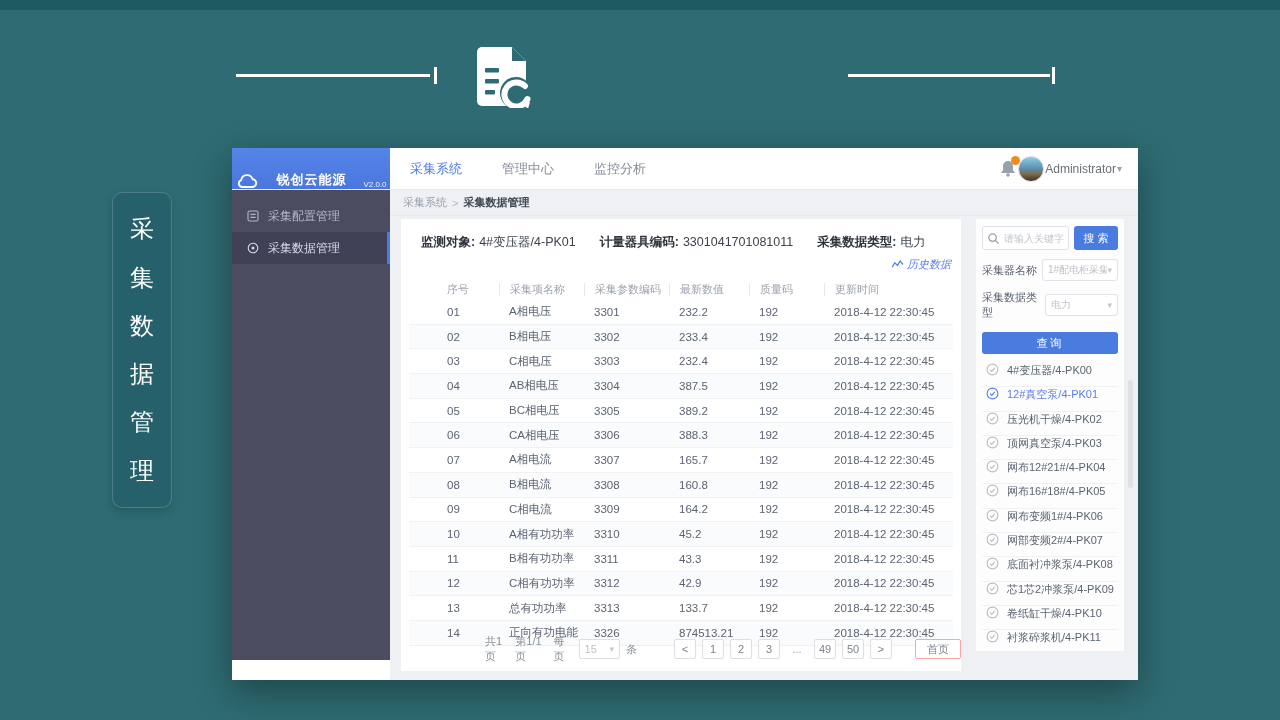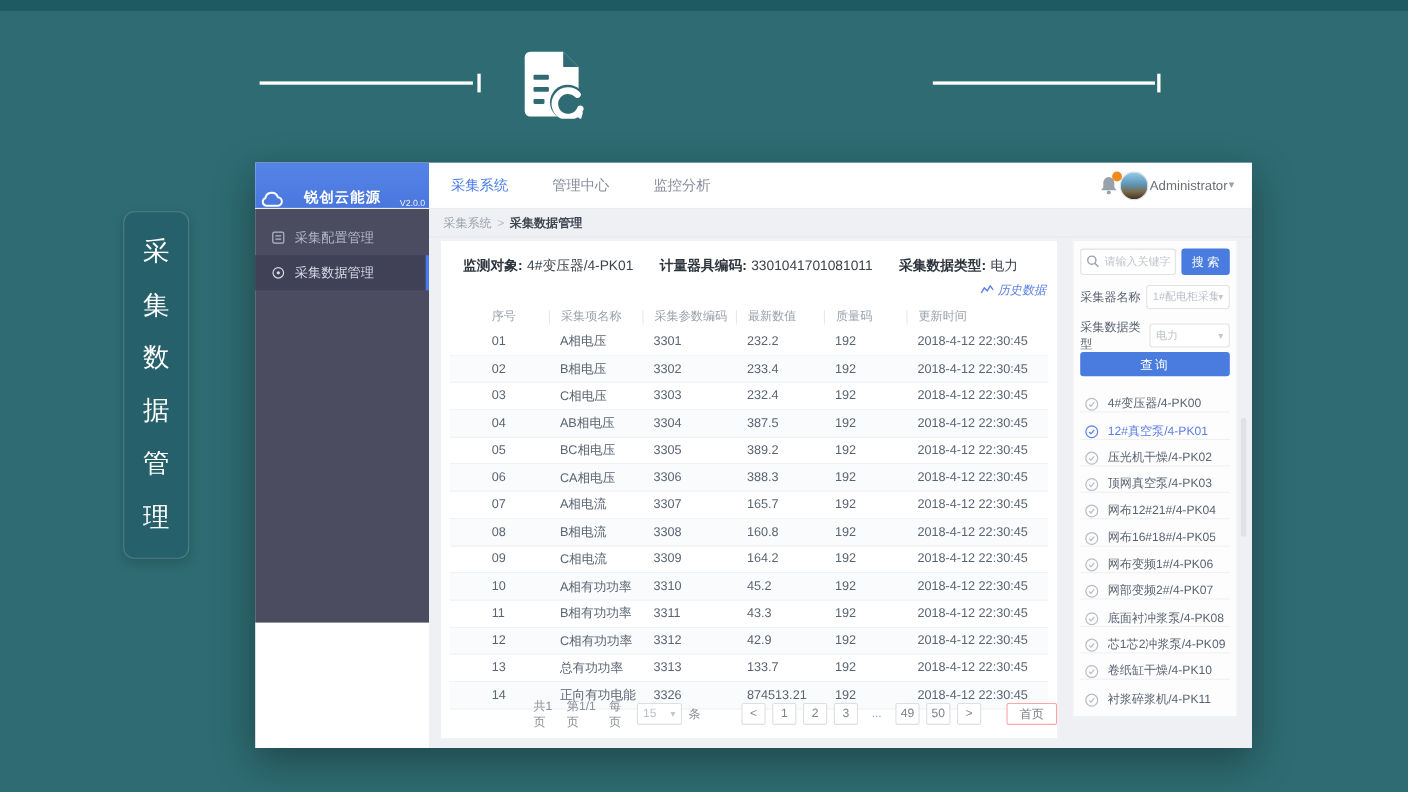--- a/index.html
+++ b/index.html
@@ -46,21 +46,21 @@
   .bell-wrap { position:relative; width:17px; height:19px; }
   .badge { position:absolute; right:-3px; top:-3px; width:9px; height:9px; border-radius:50%;
     background:#f08c1e; }
   .avatar { width:26px; height:26px; border-radius:50%;
     background:linear-gradient(180deg,#8fcbe8 0%,#5e93b4 45%,#7a6a4a 72%,#40331f 100%);
     border:1px solid #d8dde2; }
   .user-name { font-size:12px; color:#6a7076; }
   .user-caret { font-size:10px; color:#9aa1ab; }
 
   
-  .app-sidebar { position:absolute; left:0; top:42px; width:158px; height:376px; background:#4c4c61;
+  .app-sidebar { position:absolute; left:0; top:42px; width:158px; height:470px; background:#4c4c61;
     padding-top:10px; }
   .sb-item { height:32px; display:flex; align-items:center; gap:9px; padding:0 15px;
     color:#b4b8c6; font-size:12px; cursor:pointer; }
   .sb-item.active { background:#404056; color:#d7dbe7; border-right:3px solid #4a7ce8; }
   .sb-item .sb-ic { display:inline-flex; width:12px; height:12px; }
 
   
   .main { position:absolute; left:158px; top:42px; width:748px; height:490px; background:#eef0f4; }
   .breadcrumb { height:26px; display:flex; align-items:center; gap:5px; padding:0 13px;
     font-size:11px; border-bottom:1px solid #e6e8eb; }
@@ -118,23 +118,23 @@
   .search-ic { position:absolute; left:5px; top:5px; width:13px; height:13px; }
   .btn-blue { background:#4a7ce0; color:#fff; border:none; border-radius:3px; cursor:pointer;
     font-family:inherit; }
   .search-btn { width:44px; height:24px; font-size:11px; }
   .filter-row { display:flex; align-items:center; justify-content:space-between; margin-top:9px; }
   .filter-label { font-size:11px; color:#5a6270; }
   .filter-select { width:76px; height:22px; border:1px solid #e0e3e7; border-radius:3px; background:#fff;
     display:flex; align-items:center; justify-content:space-between; padding:0 5px; cursor:pointer; }
   .filter-value { font-size:10px; color:#bcc2c9; white-space:nowrap; overflow:hidden; }
   .caret { font-size:9px; color:#c3c8ce; }
-  .query-btn { width:100%; height:22px; font-size:11.5px; letter-spacing:2px; }
+  .query-btn { width:100%; height:22px; margin-top:12px; font-size:11.5px; letter-spacing:2px; }
   .dev-list { margin-top:9px; }
-  .dev { height:24.3px; display:flex; align-items:flex-end; gap:8px; font-size:11px; color:#5b6472;
+  .dev { height:24.3px; display:flex; align-items:flex-start; gap:8px; font-size:11px; color:#5b6472;
     border-bottom:1px solid #f0f1f3; padding-left:4px; cursor:pointer; }
   .dev:last-child { border-bottom:none; }
   .dev.active { color:#5b7fe8; }
   .dev-ic { display:inline-flex; width:13px; height:13px; color:#b7bec7; flex-shrink:0; }
   .dev.active .dev-ic { color:#5b7fe8; }
   .dev-name { white-space:nowrap; overflow:hidden; }
 
   .scroll-thumb { position:absolute; right:5px; top:232px; width:5px; height:108px; background:#dfe1e5;
     border-radius:3px; }
 </style>

